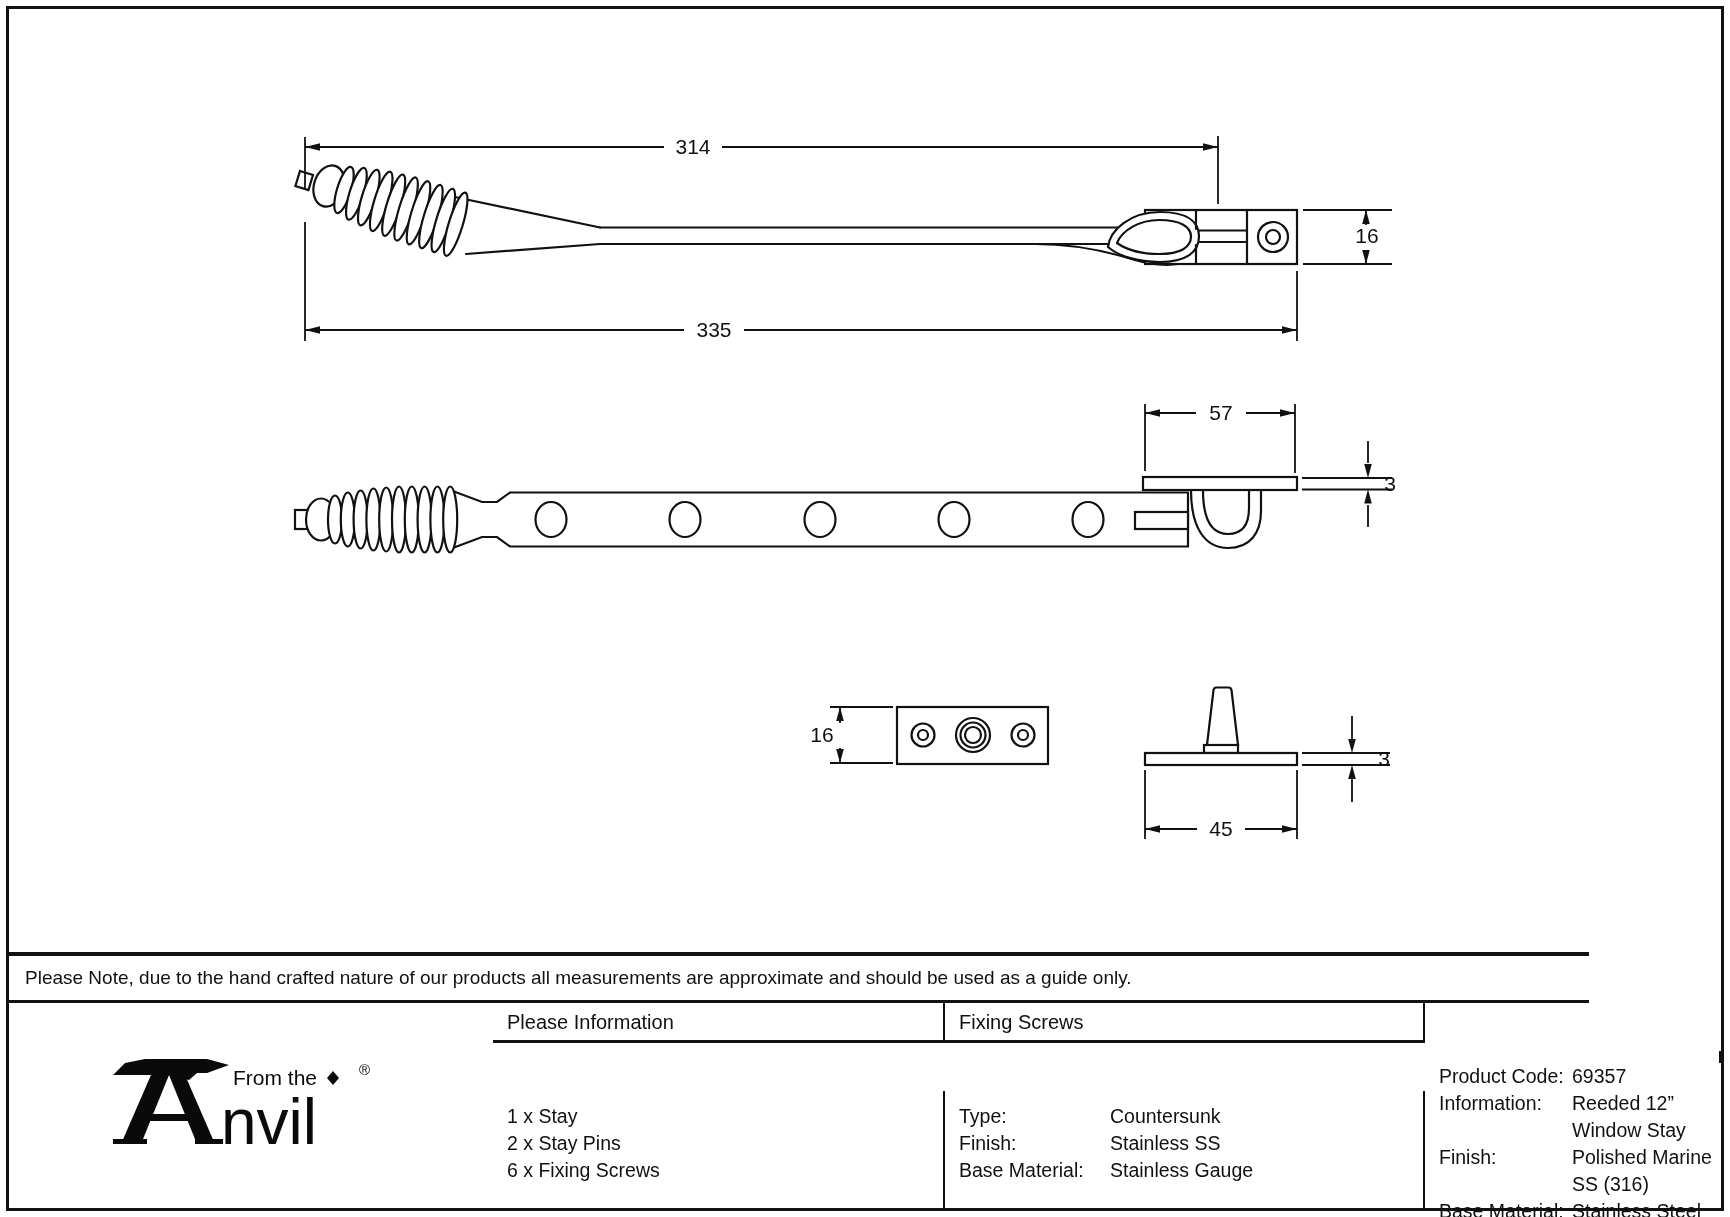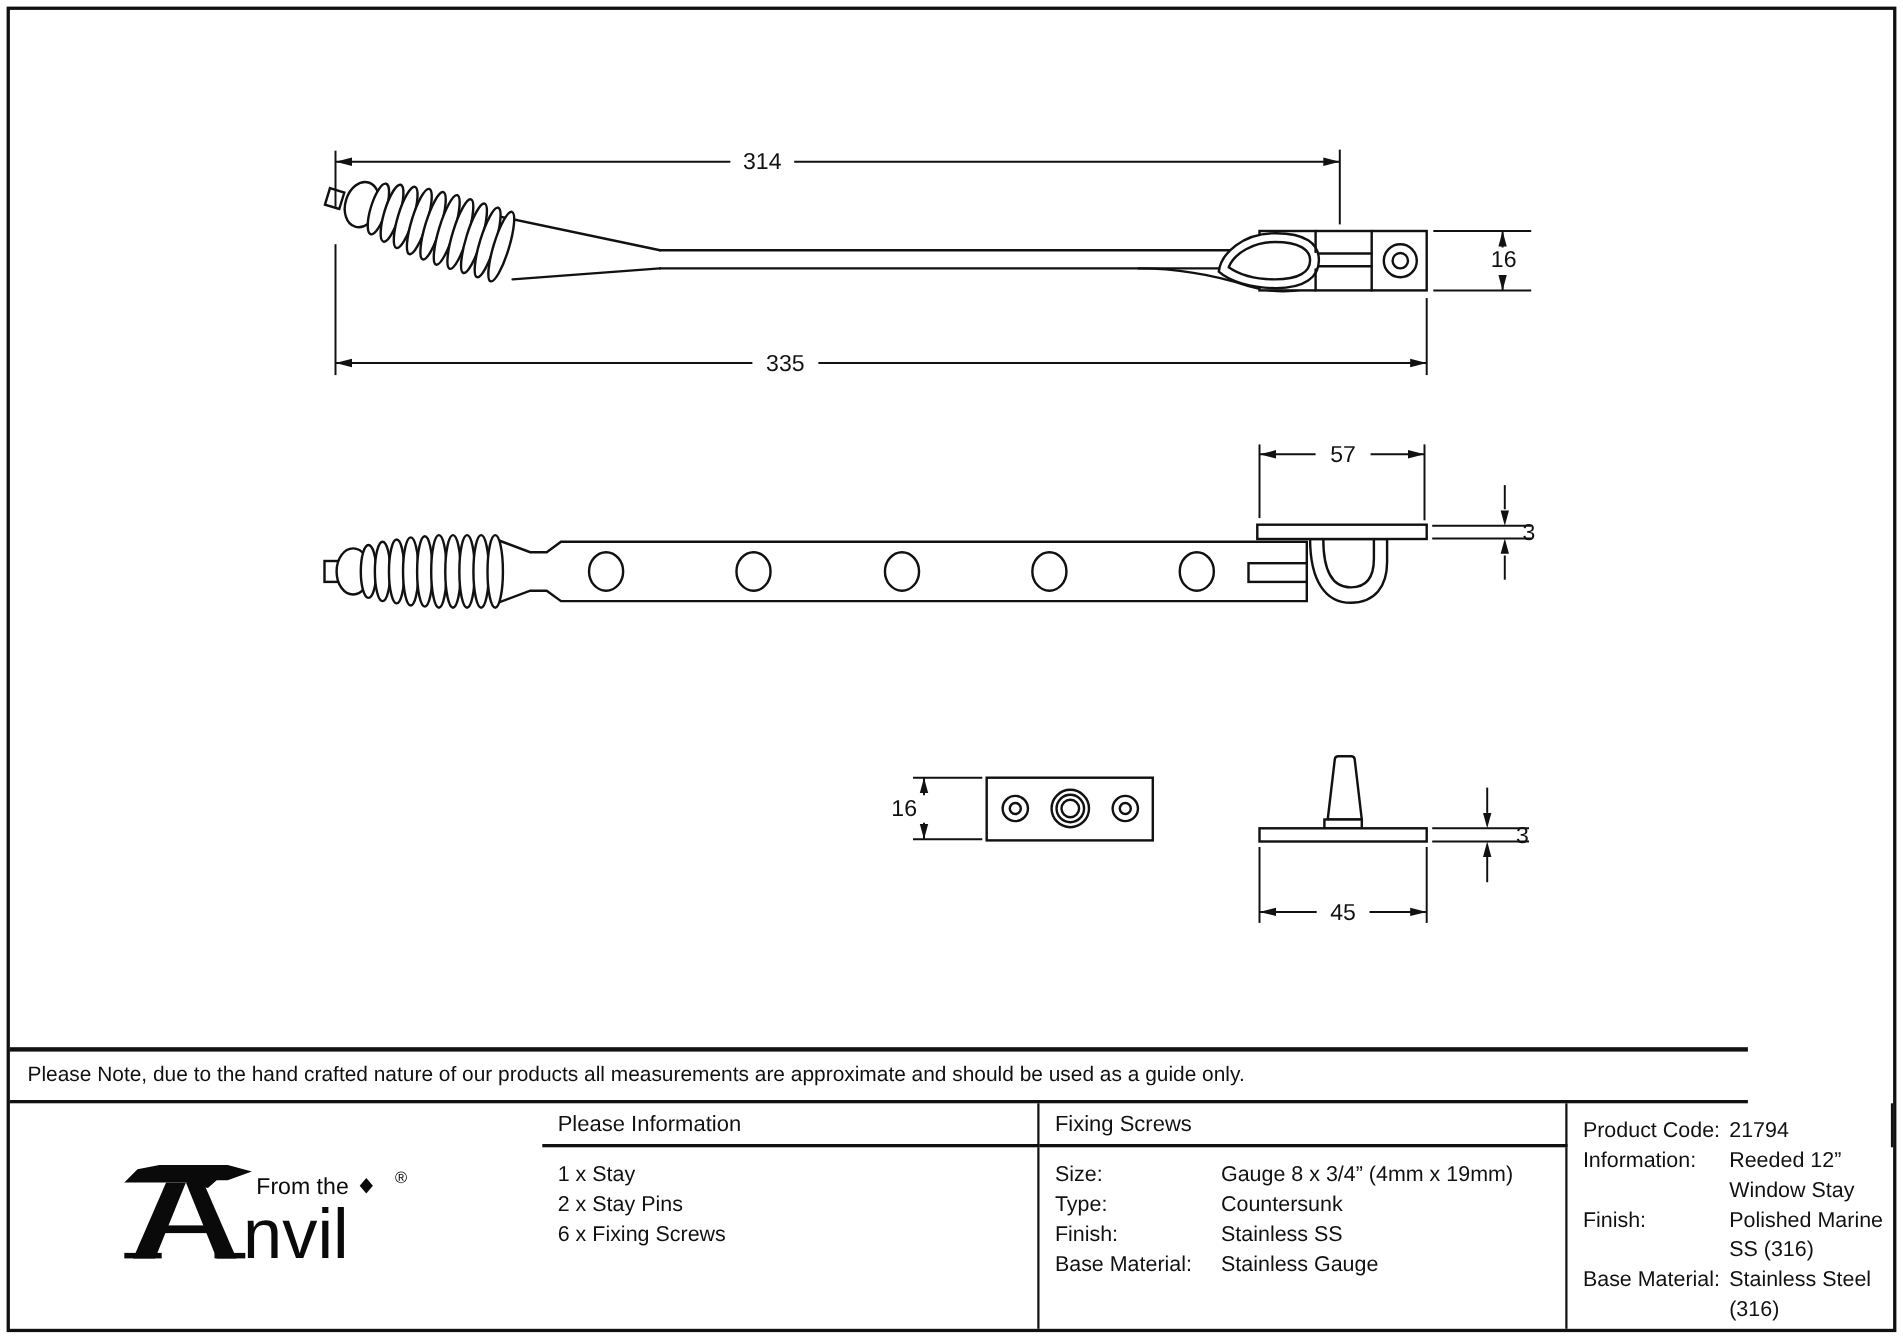--- a/index.html
+++ b/index.html
@@ -8,21 +8,21 @@
   svg text{font-family:"Liberation Sans",sans-serif;}
   .drawing-svg{position:absolute;left:0;top:0;}
   .note-row{position:absolute;left:9px;top:952px;width:1580px;height:51px;box-sizing:border-box;
     border-top:4px solid #111;border-bottom:3px solid #111;display:flex;align-items:center;
     padding-left:16px;font-size:19px;}
   .info-table{position:absolute;left:9px;top:1003px;width:1712px;height:205px;box-sizing:border-box;
     display:grid;grid-template-columns:484px 452px 480px 1fr;grid-template-rows:40px 1fr;font-size:19.5px;}
   .cell{box-sizing:border-box;}
   .hdr{border-bottom:3px solid #111;padding:8px 0 0 14px;font-size:20px;}
   .vline{border-right:2.5px solid #111;}
-  .body-cell{padding:12px 0 0 14px;line-height:27px;}
+  .body-cell{padding:12px 0 0 14px;line-height:27px;margin-top:48px;}
   .kv{display:flex;}
   .kv .k{width:133px;flex:none;}
   .fs .k{width:151px;}
   .logo-cell{grid-row:1/3;display:flex;align-items:center;justify-content:center;}
 </style>
 </head>
 <body>
 
 <div class="page-border"></div>
 
@@ -217,21 +217,21 @@
       <text x="110" y="86" font-size="64" font-family="Liberation Serif, serif" fill="#0a0a0a">nvil</text>
       <text x="122" y="27" font-size="21" font-family="Liberation Serif, serif" fill="#0a0a0a">From the</text>
       <polygon points="222,13 228,20 222,27 216,20" fill="#0a0a0a"></polygon>
       <text x="248" y="17" font-size="15" fill="#0a0a0a">®</text>
     </svg>
   </div>
 
   <div class="cell body-cell vline">
     <div class="kv">
       <span class="k">Product Code:</span>
-      <span class="v">21794</span>
+      <span class="v">69357</span>
     </div>
     <div class="kv">
       <span class="k">Information:</span>
       <span class="v">Reeded 12” Window Stay</span>
     </div>
     <div class="kv">
       <span class="k">Finish:</span>
       <span class="v">Polished Marine SS (316)</span>
     </div>
     <div class="kv">
@@ -241,24 +241,20 @@
   </div>
 
   <div class="cell body-cell vline">
     <div>1 x Stay</div>
     <div>2 x Stay Pins</div>
     <div>6 x Fixing Screws</div>
   </div>
 
   <div class="cell body-cell vline fs">
     <div class="kv">
-      <span class="k">Size:</span>
-      <span class="v">Gauge 8 x 3/4” (4mm x 19mm)</span>
-    </div>
-    <div class="kv">
       <span class="k">Type:</span>
       <span class="v">Countersunk</span>
     </div>
     <div class="kv">
       <span class="k">Finish:</span>
       <span class="v">Stainless SS</span>
     </div>
     <div class="kv">
       <span class="k">Base Material:</span>
       <span class="v">Stainless Gauge</span>

